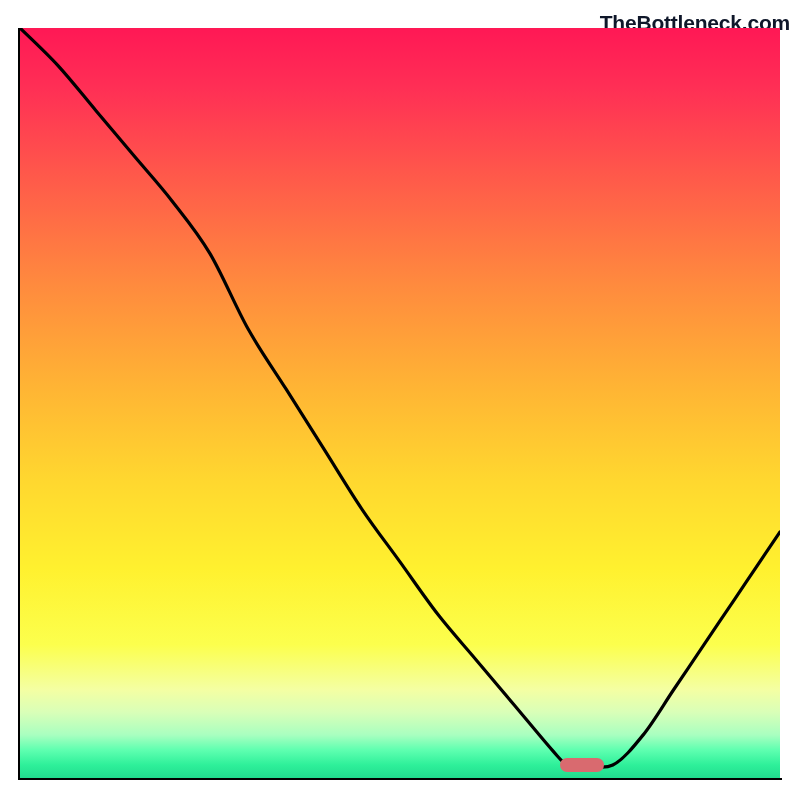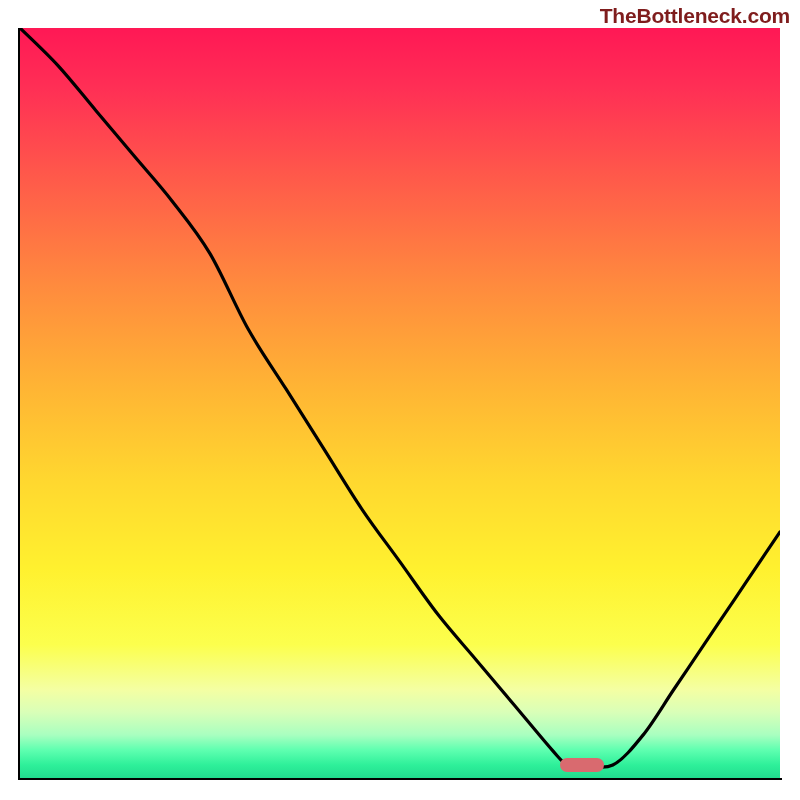--- a/index.html
+++ b/index.html
@@ -10,25 +10,25 @@
     background: #ffffff;
     font-family: Arial, Helvetica, sans-serif;
   }
   .container {
     position: relative;
     width: 800px;
     height: 800px;
   }
   .attribution {
     position: absolute;
-    top: 4px;
+    top: 11px;
     right: 10px;
     font-size: 21px;
     font-weight: bold;
-    color: #7f1d1d;
+    color: #0f172a;
     letter-spacing: -0.2px;
   }
   .plot-area {
     position: absolute;
     left: 20px;
     top: 28px;
     width: 760px;
     height: 752px;
     box-sizing: border-box;
     overflow: hidden;

